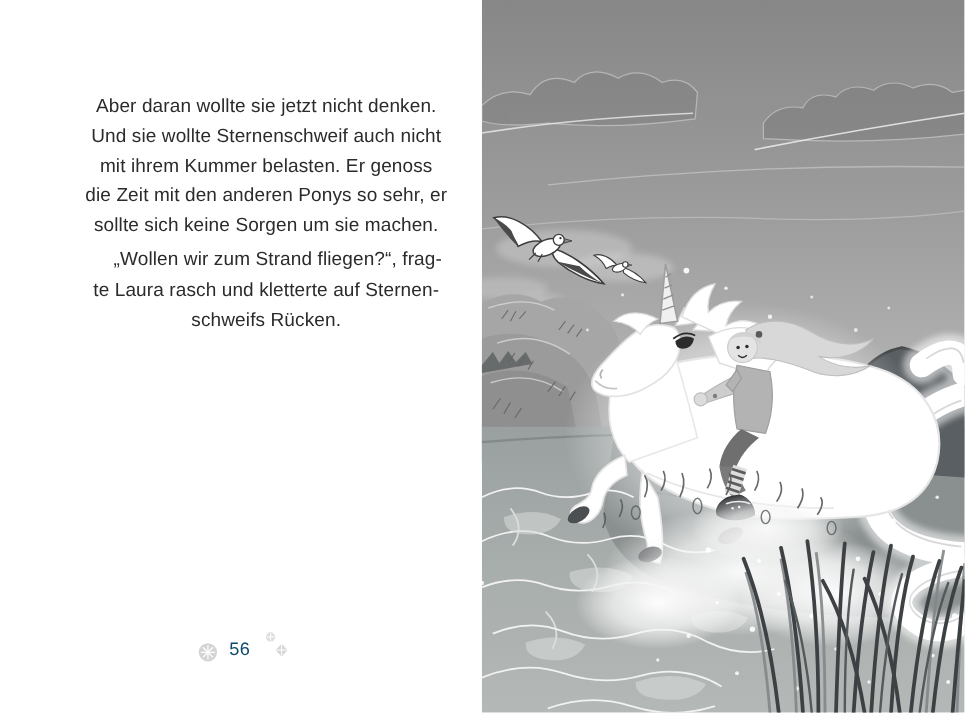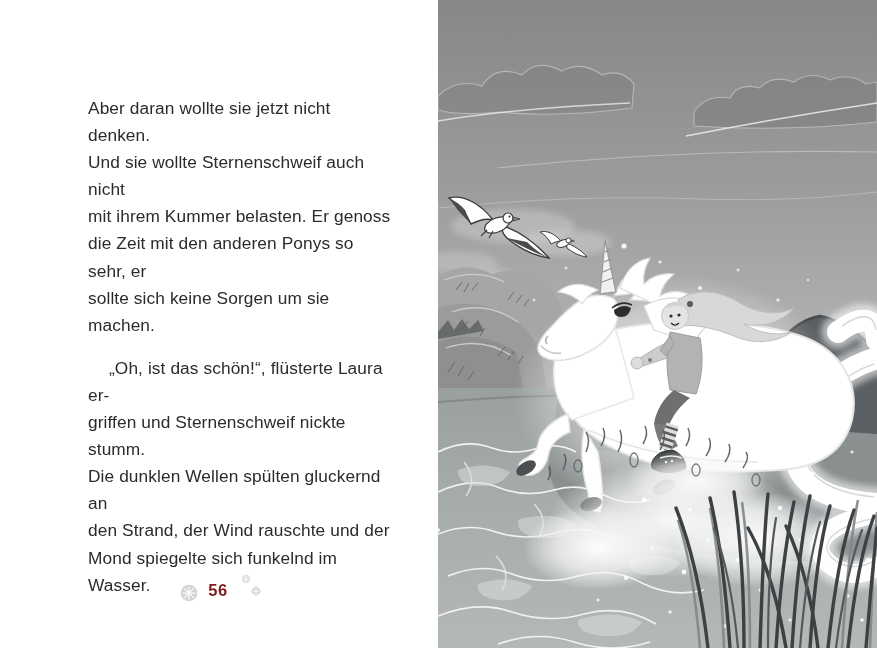--- a/index.html
+++ b/index.html
@@ -7,45 +7,45 @@
   .spread {
     position: relative; width: 877px; height: 648px; background: #ffffff;
     font-family: "Liberation Sans", sans-serif;
   }
   
   .text-block {
     position: absolute; left: 72px; top: 79px; width: 340px;
     font-size: 17.3px; line-height: 27.1px; color: #2b2b2b;
     letter-spacing: 0.1px;
   }
-  .text-block p { margin: 16px; }
+  .text-block p { margin: 4px; text-align: center; }
   .text-block p.indent { text-indent: 21px; }
   .page-footer {
     position: absolute; left: 72px; top: 570px; width: 300px; height: 34px;
     display: flex; align-items: center; justify-content: center; gap: 9px;
   }
   .page-number {
-    font-size: 16.5px; color: #7f1d1d; letter-spacing: 0.5px; padding-top: 6px; font-weight: bold;
+    font-size: 16.5px; color: #0c4a6e; letter-spacing: 0.5px; padding-top: 6px;
   }
   .sparkle-left  { margin-top: 12px; }
   .sparkle-right { margin-top: 0px; }
   
   .illustration {
     position: absolute; left: 438px; top: 0; width: 439px; height: 648px;
   }
   .illustration svg { display: block; }
 </style>
 </head>
 <body>
 
 <div class="spread">
 
   <div class="text-block" id="story-text">
       <p class="para">Aber daran wollte sie jetzt nicht denken.<br>Und sie wollte Sternenschweif auch nicht<br>mit ihrem Kummer belasten. Er genoss<br>die Zeit mit den anderen Ponys so sehr, er<br>sollte sich keine Sorgen um sie machen.</p>
-      <p class="para indent">„Oh, ist das schön!“, flüsterte Laura er-<br>griffen und Sternenschweif nickte stumm.<br>Die dunklen Wellen spülten gluckernd an<br>den Strand, der Wind rauschte und der<br>Mond spiegelte sich funkelnd im Wasser.</p>
+      <p class="para indent">„Wollen wir zum Strand fliegen?“, frag-<br>te Laura rasch und kletterte auf Sternen-<br>schweifs Rücken.</p>
     </div>
 
   <div class="page-footer">
     <svg class="sparkle-left" width="20" height="20">
       <circle cx="10" cy="10" r="8.3" fill="#d4d4d4"></circle>
       <g stroke="#ffffff" stroke-width="1.1">
         <line x1="10" y1="3.5" x2="10" y2="16.5"></line>
         <line x1="3.5" y1="10" x2="16.5" y2="10"></line>
         <line x1="5.4" y1="5.4" x2="14.6" y2="14.6"></line>
         <line x1="14.6" y1="5.4" x2="5.4" y2="14.6"></line>

